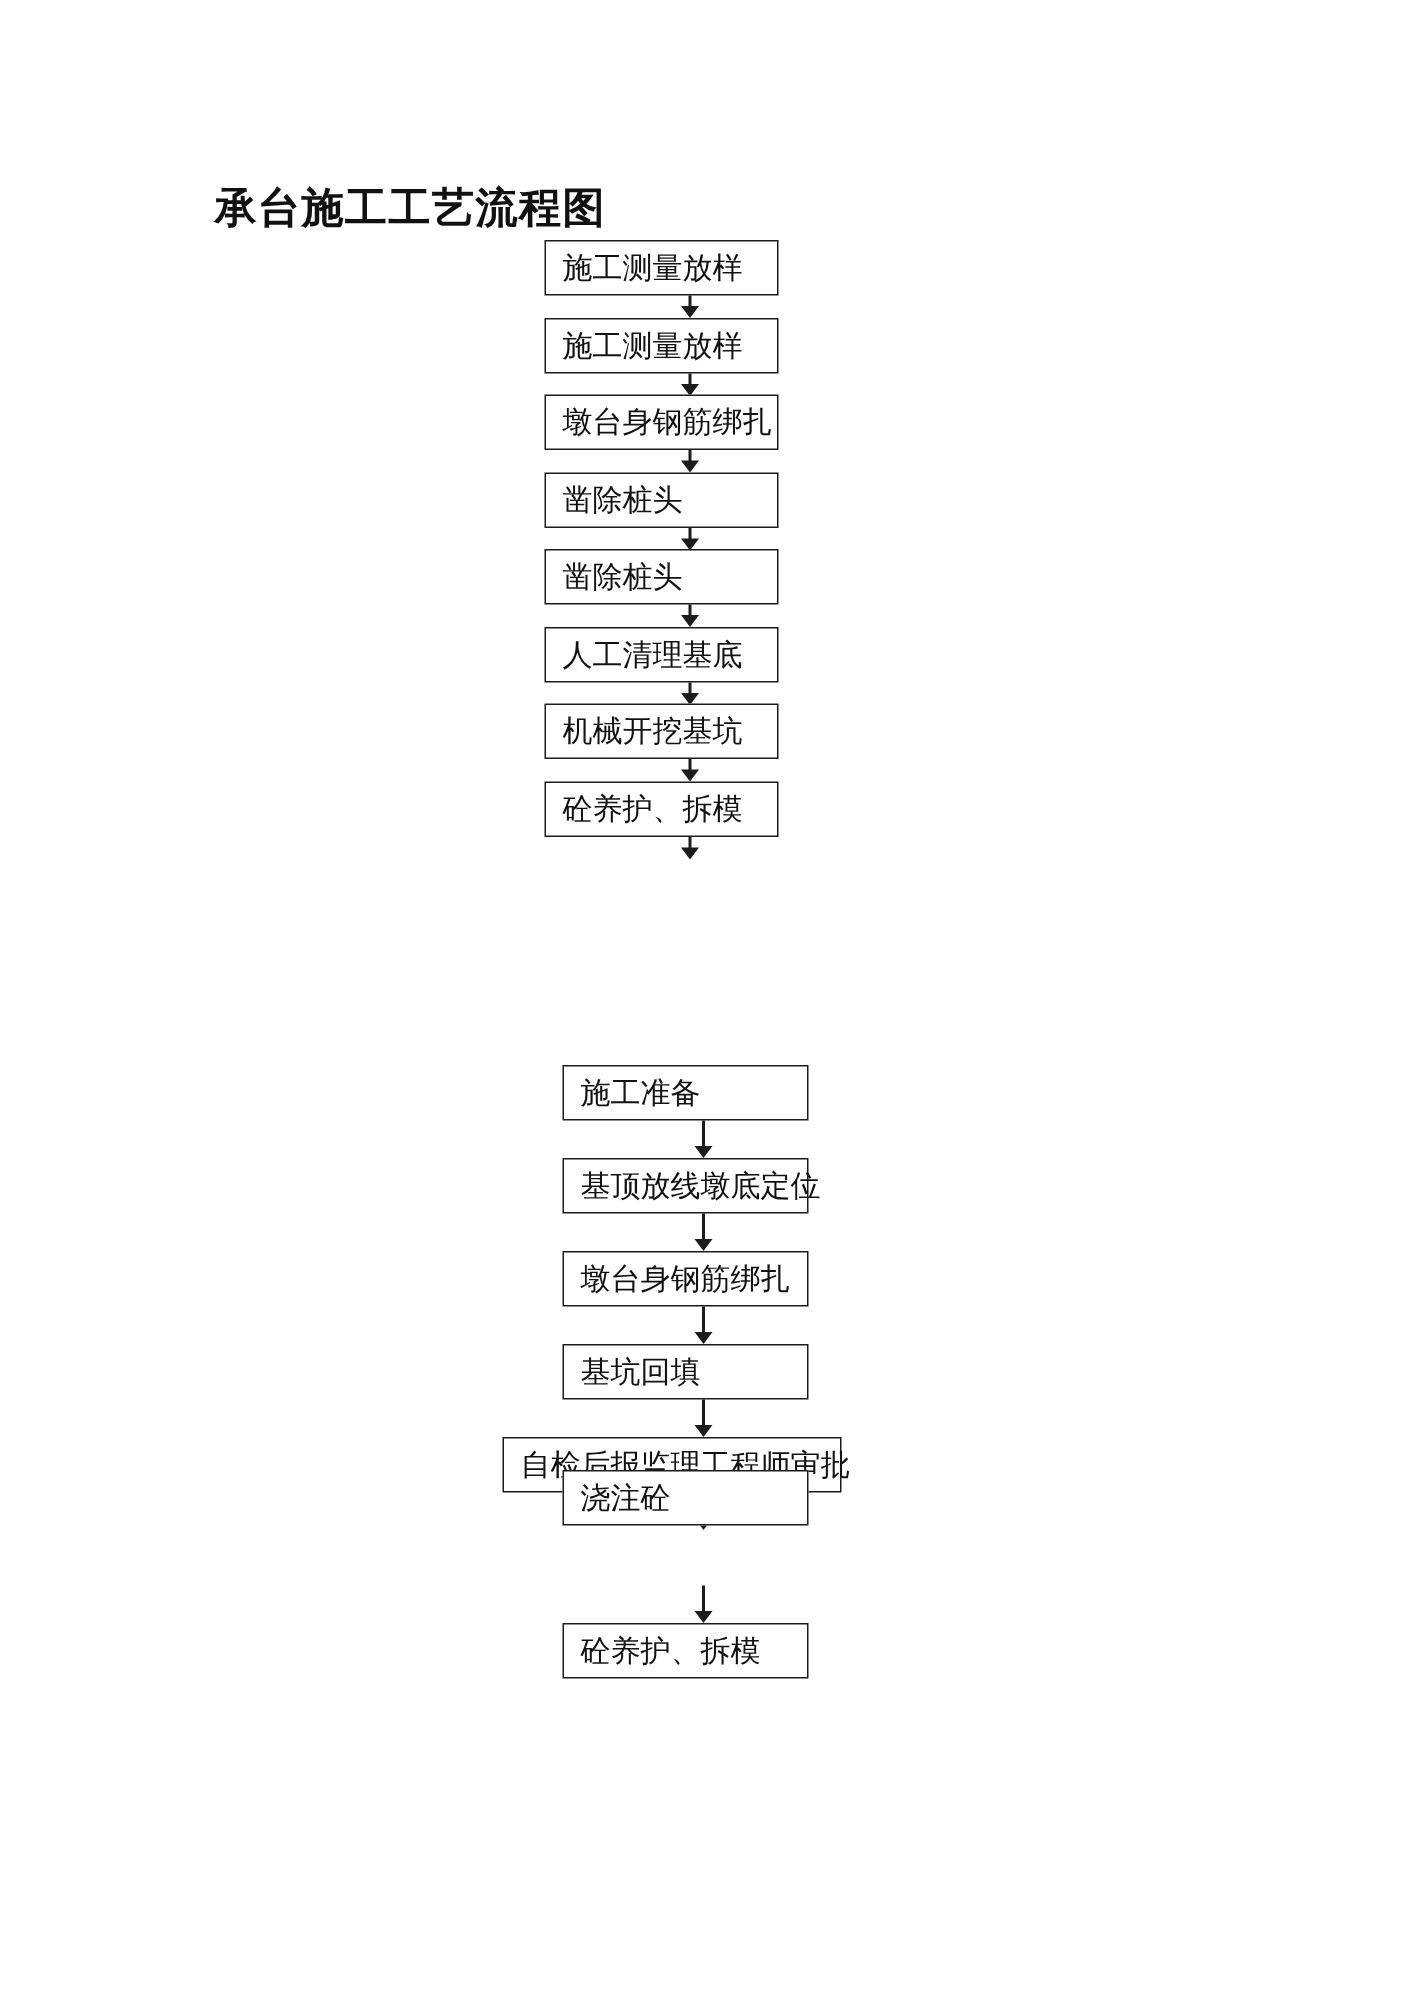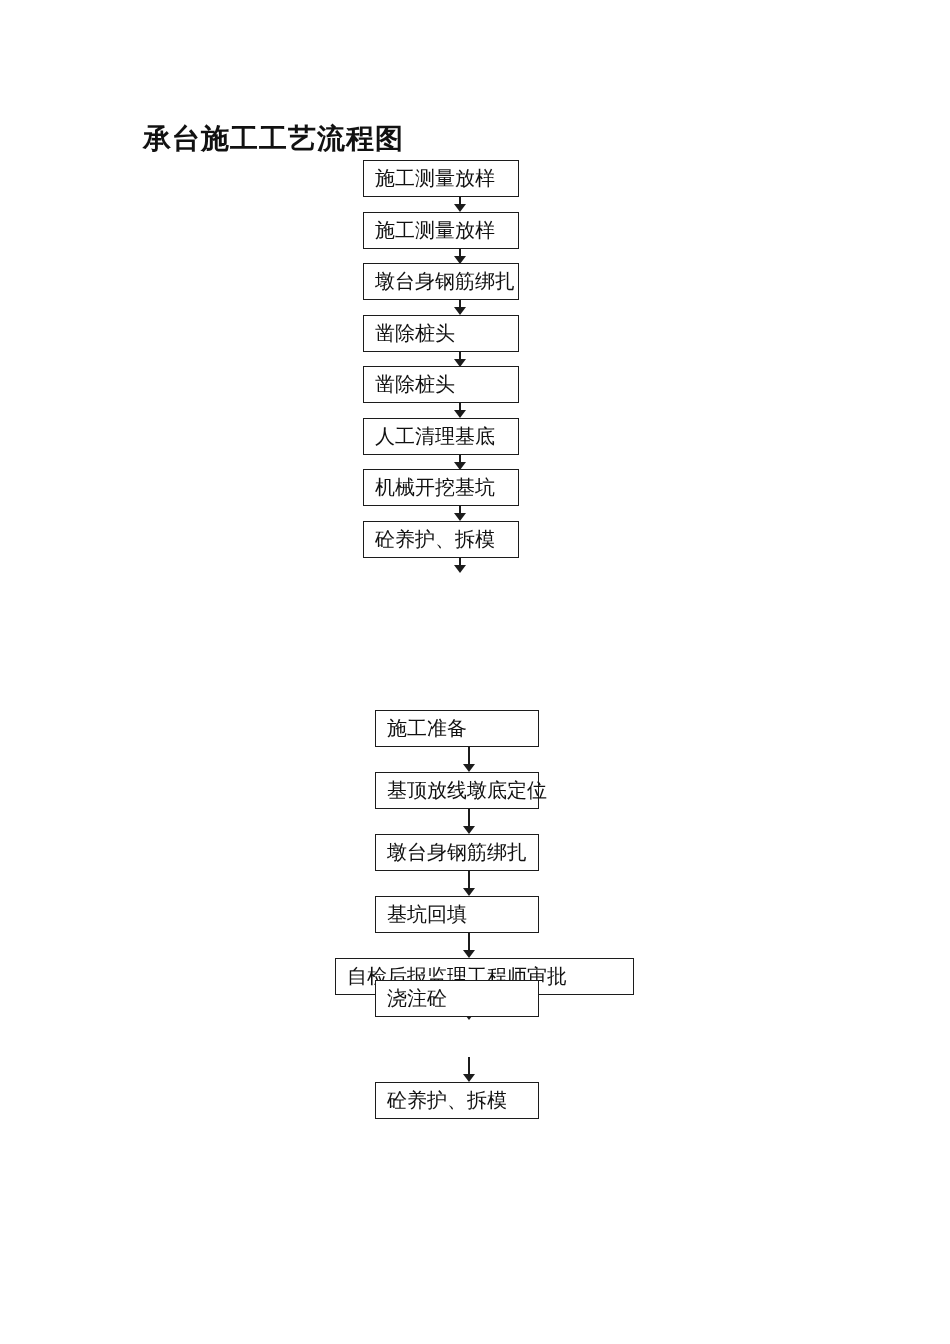--- a/index.html
+++ b/index.html
@@ -57,21 +57,21 @@
     height: 0;
     border-left: 6px solid transparent;
     border-right: 6px solid transparent;
     border-top: 8px solid #1c1c1c;
   }
   
   .c1 { left: 363px; width: 156px; }
   .c1a { left: 453px; height: 15px; }
   
   .c2 { left: 375px; width: 164px; }
-  .c2wide { left: 335px; width: 299px; }
+  .c2wide { left: 335px; width: 226px; }
   .c2a { left: 462px; height: 25px; }
 </style>
 </head>
 <body>
 
 <div class="page">
 
   <div class="chart-title" style="top:120px">承台施工工艺流程图</div>
 
   <div class="flow-box c1" style="top:160px">

